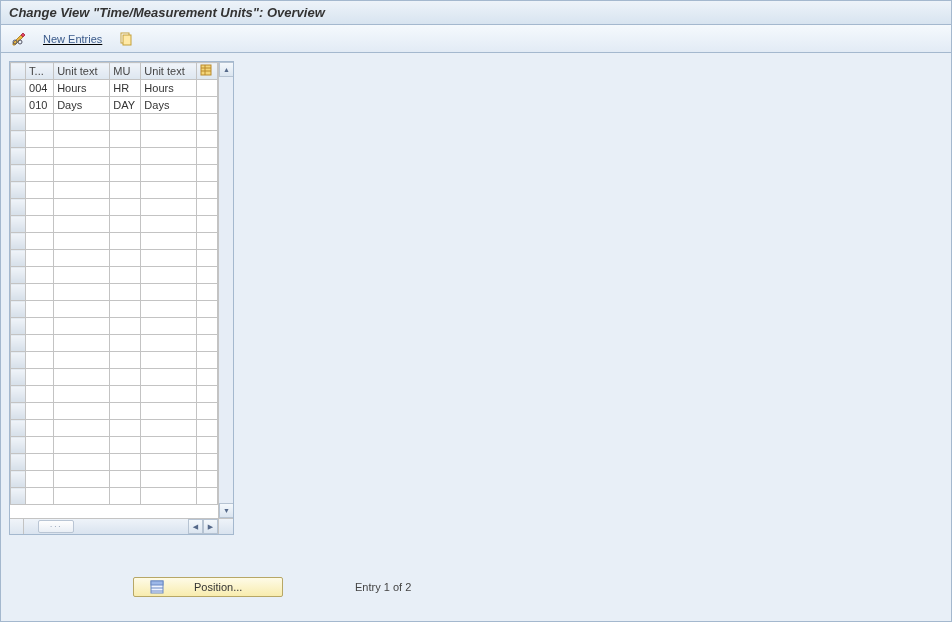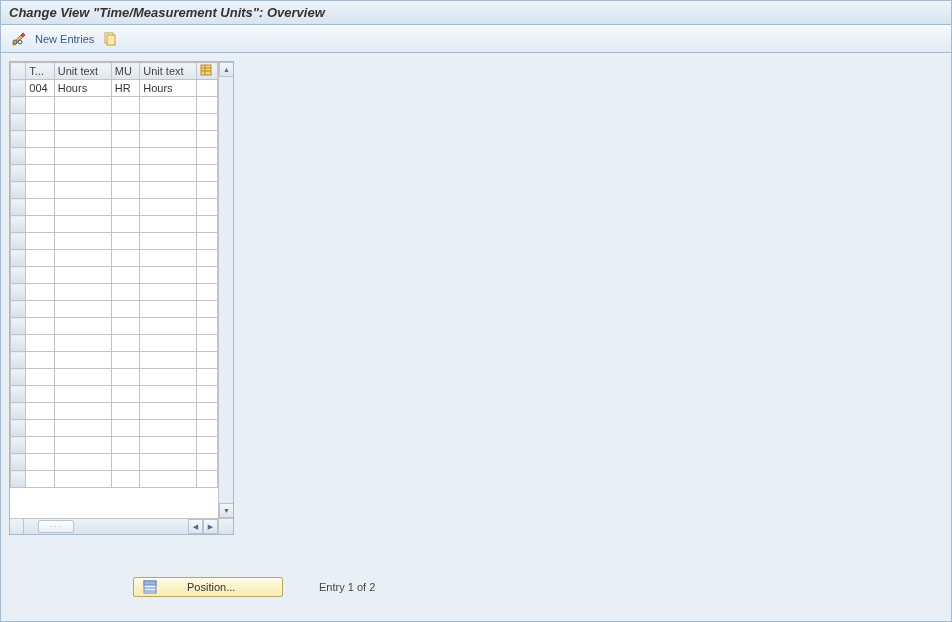--- a/index.html
+++ b/index.html
@@ -30,22 +30,24 @@
       font-size: 13px;
       color: #333;
     }
     
     .toolbar {
       background: linear-gradient(#f5f9fd, #e2ebf5);
       border-bottom: 1px solid #a4b8ce;
       padding: 3px 6px;
       display: flex;
       align-items: center;
+      gap: 8px;
       height: 28px;
       position: relative;
+      text-decoration: underline;
     }
     .toolbar-btn {
       display: flex;
       align-items: center;
       gap: 4px;
       padding: 1px 4px;
       cursor: pointer;
     }
     .toolbar-text { color: #3a5a8a; }
     .pencil-icon { width: 16px; height: 16px; display:inline-block;}
@@ -169,29 +171,29 @@
     .position-btn {
       margin-left: 132px;
       width: 150px;
       height: 20px;
       background: linear-gradient(#fefbe7,#f8ecae);
       border: 1px solid #b7a766;
       border-radius: 2px;
       display:flex;
       align-items:center;
       gap: 30px;
-      padding: 0 9px;
+      padding: 0 16px;
       cursor:pointer;
       color:#333;
     }
     .position-btn .picon {
       width:14px; height:14px;
     }
     .entry-text {
-      margin-left: 36px;
+      margin-left: 72px;
       color:#444;
     }
     
     .watermark {
       position:absolute;
       top: 30px; left: 258px;
       font-size: 18px;
       color: rgba(180,180,180,0.9);
       font-family: Georgia, serif;
       pointer-events:none;
@@ -255,20 +257,28 @@
                 <tr>
                   <td class="row-selector"></td>
                   <td class="cell-input">004</td>
                   <td class="cell-input">Hours</td>
                   <td class="cell-input">HR</td>
                   <td class="cell-input">Hours</td>
                   <td class="cell-input" style="border-left: none;"></td>
                 </tr>
                 <tr>
                   <td class="row-selector"></td>
+                  <td class="cell-input">010</td>
+                  <td class="cell-input">Days</td>
+                  <td class="cell-input">DAY</td>
+                  <td class="cell-input">Days</td>
+                  <td class="cell-input" style="border-left: none;"></td>
+                </tr>
+                <tr>
+                  <td class="row-selector"></td>
                   <td class="cell-input"></td>
                   <td class="cell-input"></td>
                   <td class="cell-input"></td>
                   <td class="cell-input"></td>
                   <td class="cell-input" style="border-left: none;"></td>
                 </tr>
                 <tr>
                   <td class="row-selector"></td>
                   <td class="cell-input"></td>
                   <td class="cell-input"></td>

